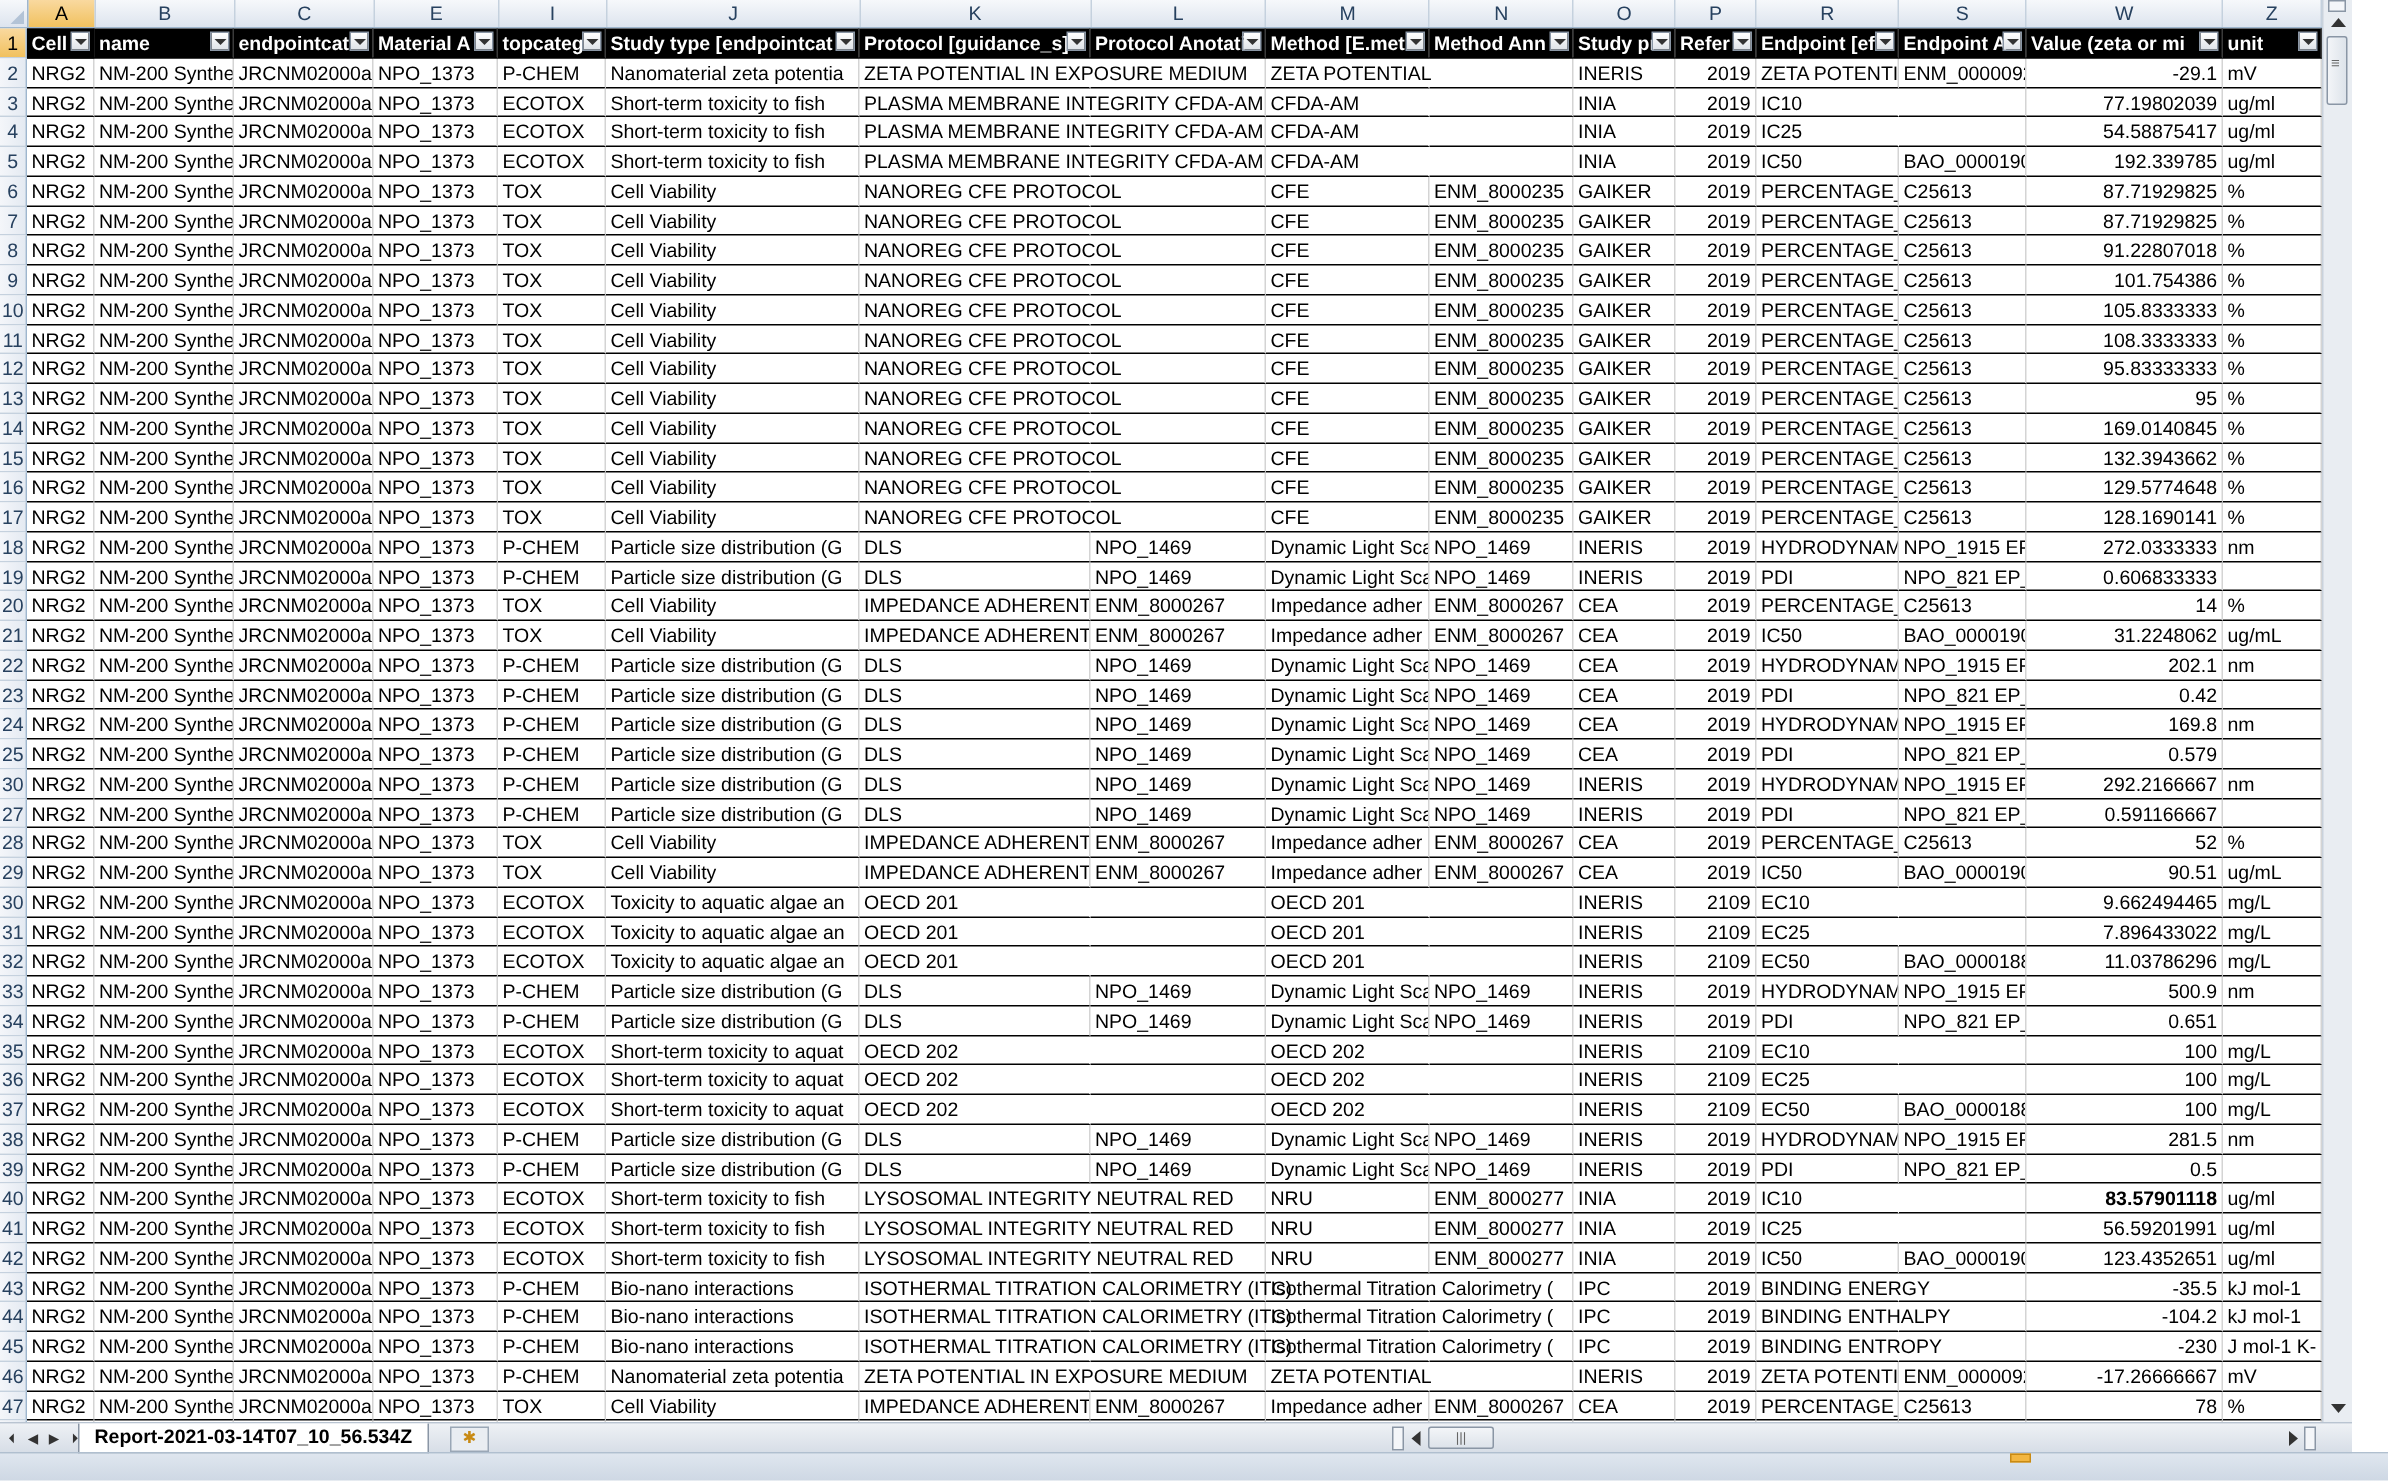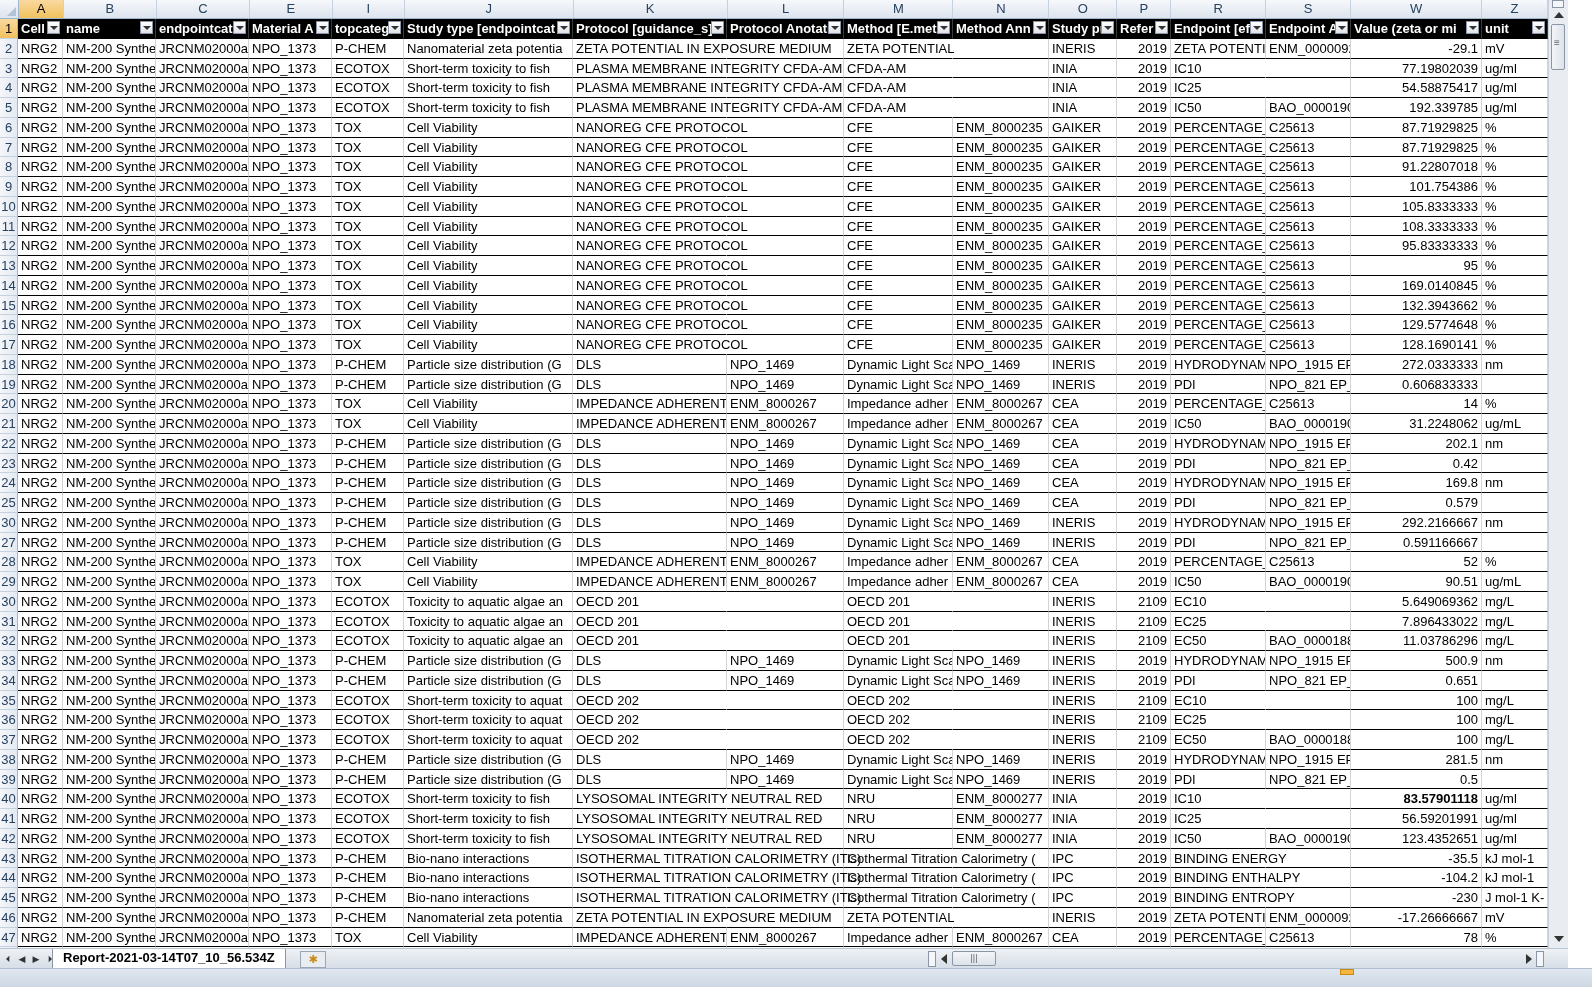--- a/index.html
+++ b/index.html
@@ -644,21 +644,21 @@
         <div class="cell" style="width: 72px;">ECOTOX</div>
         <div class="cell" style="width: 169px;">Toxicity to aquatic algae an</div>
         <div class="cell spill" style="width: 154px;">OECD 201</div>
         <div class="cell" style="width: 117px;"></div>
         <div class="cell spill" style="width: 109px;">OECD 201</div>
         <div class="cell" style="width: 96px;"></div>
         <div class="cell" style="width: 68px;">INERIS</div>
         <div class="cell num" style="width: 54px;">2109</div>
         <div class="cell spill" style="width: 95px;">EC10</div>
         <div class="cell" style="width: 85px;"></div>
-        <div class="cell num" style="width: 131px;">5.649069362</div>
+        <div class="cell num" style="width: 131px;">9.662494465</div>
         <div class="cell" style="width: 66px;">mg/L</div>
       </div>
       <div class="row">
         <div class="rn">31</div>
         <div class="cell" style="width: 45px;">NRG2</div>
         <div class="cell" style="width: 93px;">NM-200 Synthe</div>
         <div class="cell" style="width: 93px;">JRCNM02000a</div>
         <div class="cell" style="width: 83px;">NPO_1373</div>
         <div class="cell" style="width: 72px;">ECOTOX</div>
         <div class="cell" style="width: 169px;">Toxicity to aquatic algae an</div>

